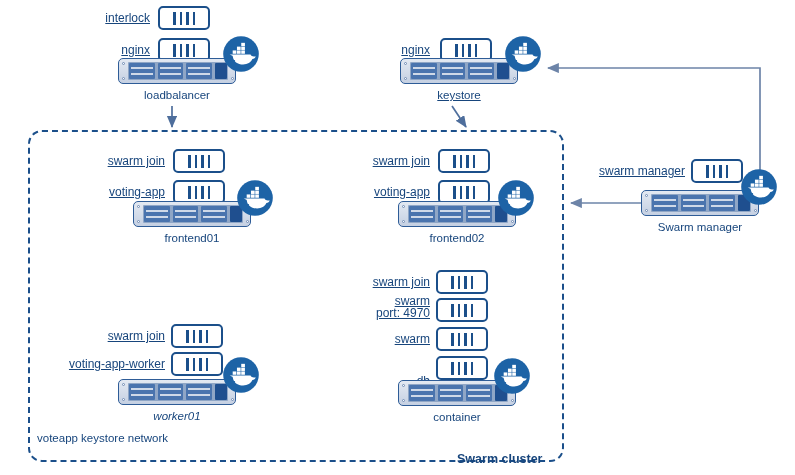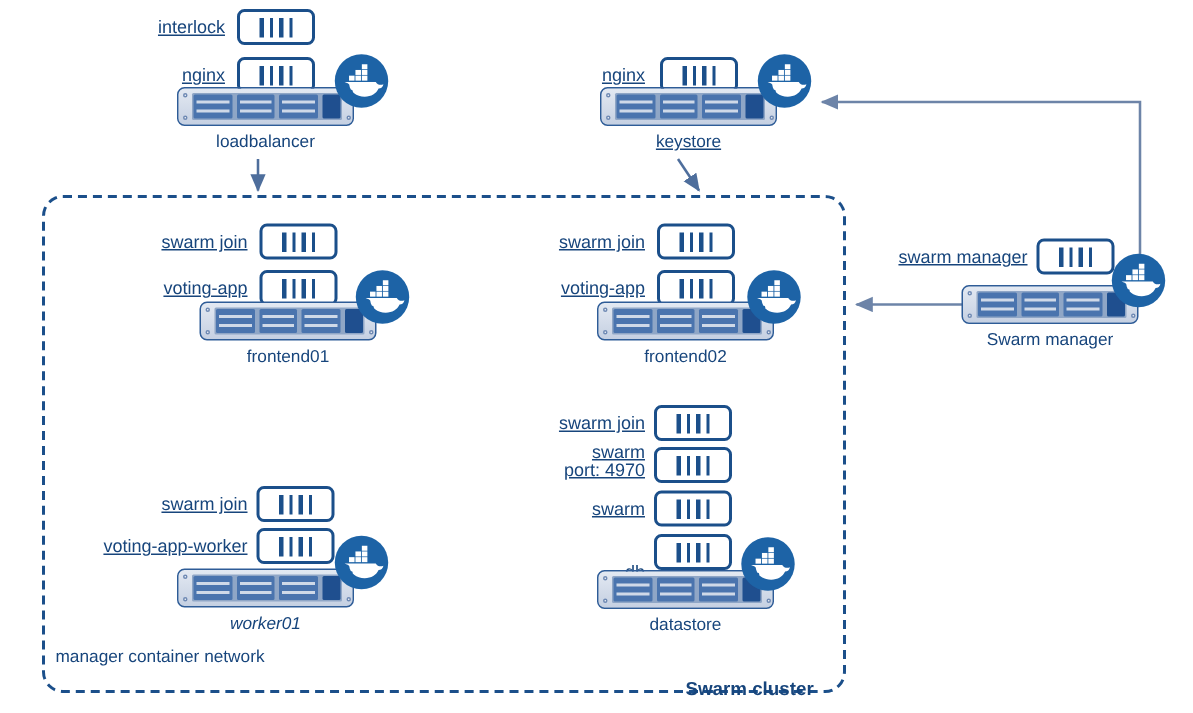--- a/index.html
+++ b/index.html
@@ -153,21 +153,21 @@
     height: 475px;
     pointer-events: none;
   }
 </style>
 </head>
 <body>
 
 <div id="canvas">
 
   <div class="cluster-box" style="left:28px; top:130px; width:536px; height:332px;"></div>
-  <div class="cluster-caption" style="left:37px; top:432px;">manager container network</div>
+  <div class="cluster-caption" style="left:37px; top:432px;">voteapp keystore network</div>
   <div class="cluster-caption bold" style="left:457px; top:452px;">Swarm cluster</div>
 
   <svg class="wires" viewBox="0 0 795 475" xmlns="http://www.w3.org/2000/svg">
     <defs>
       <marker id="ah" markerWidth="8" markerHeight="8" refX="6.4" refY="3" orient="auto" markerUnits="strokeWidth">
         <path d="M0,0 L7,3 L0,6 z" fill="#4e6e9c"></path>
       </marker>
       <marker id="ah2" markerWidth="8" markerHeight="8" refX="6.4" refY="3" orient="auto" markerUnits="strokeWidth">
         <path d="M0,0 L7,3 L0,6 z" fill="#6d84a8"></path>
       </marker>
@@ -532,16 +532,16 @@
           <rect x="32.4" y="19.6" width="6.2" height="5.6"></rect>
           <rect x="32.4" y="13.2" width="6.2" height="5.6"></rect>
           <path d="M13 33 h35 c1.8 3.4 5.6 4 8.6 2.6 c-0.4 3.2 -2.8 4.6 -5.4 4.8
                    c-2.6 5.6 -8.2 9.2 -15.6 9.2 c-9.4 0 -16.4 -5.2 -17.4 -13.6
                    c-0.2 -1.4 -2.4 -1.6 -5.2 -3z"></path>
           <circle cx="20.5" cy="43.5" r="1.6" fill="#1d63a6"></circle>
         </g>
       </svg>
     </div>
 
-    <div class="server-label" style="left:398px; top:411px; width:118px;">datastore</div>
+    <div class="server-label" style="left:398px; top:411px; width:118px;">container</div>
   </div>
 
 </div>
 
 </body></html>

